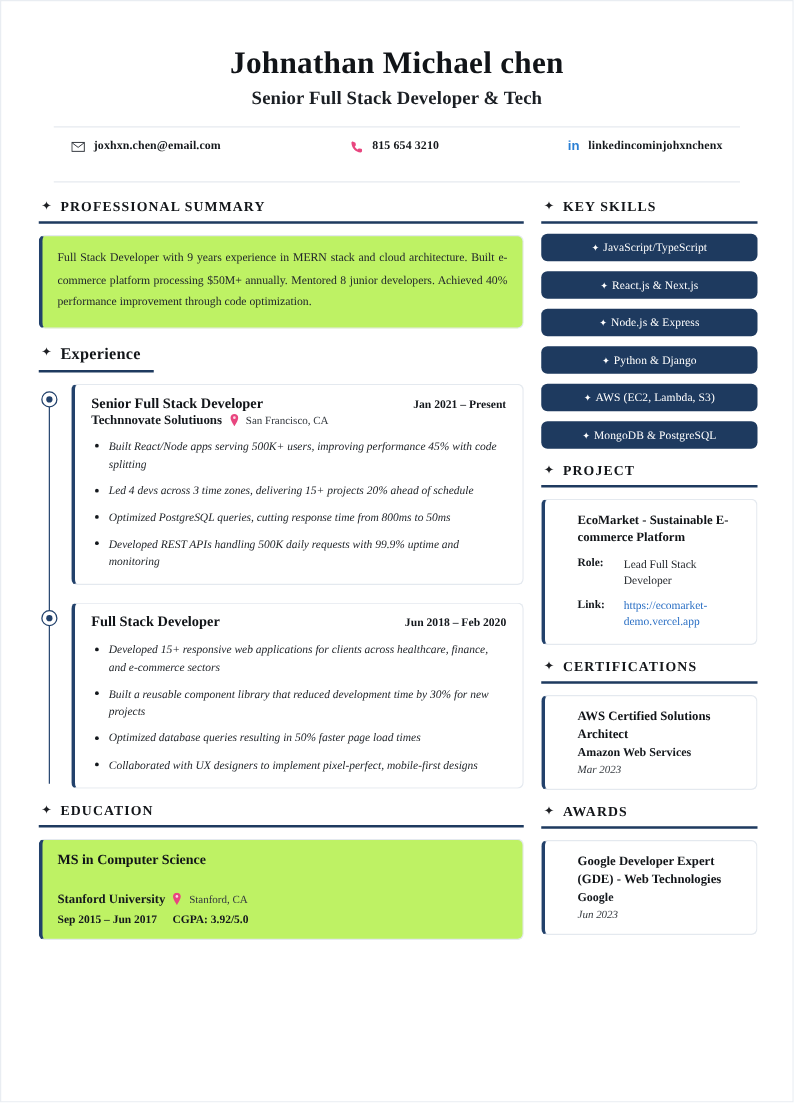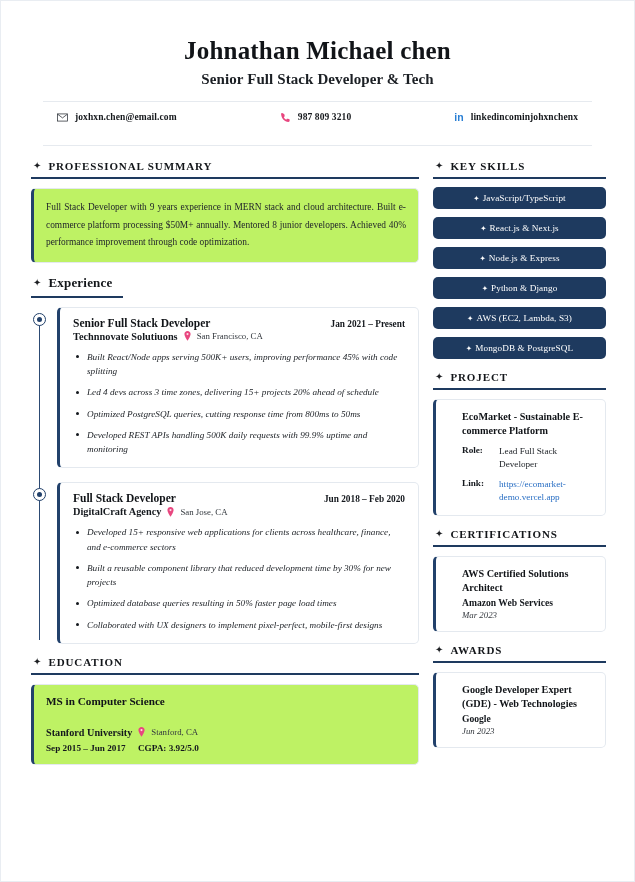--- a/index.html
+++ b/index.html
@@ -158,21 +158,21 @@
         </span>
         <span class="contact-txt">joxhxn.chen@email.com</span>
       </div>
 
       <div class="contact-item">
         <span class="ico">
           <svg width="11" height="11" viewBox="0 0 16 16">
             <path d="M3.2 1.6c-.9 0-1.7.8-1.6 1.7.3 3.9 1.9 6.3 3.5 8 1.7 1.7 4.1 3 7.2 3.2.9.06 1.7-.7 1.7-1.6v-1.5c0-.6-.4-1.1-1-1.2l-2-.4c-.5-.1-1 .1-1.3.5l-.6.8c-1.5-.8-2.8-2-3.6-3.6l.8-.6c.4-.3.6-.8.5-1.3l-.4-2c-.1-.6-.6-1-1.2-1z" fill="#e8467f"></path>
           </svg>
         </span>
-        <span class="contact-txt">987 809 3210</span>
+        <span class="contact-txt">815 654 3210</span>
       </div>
 
       <div class="contact-item">
         <span class="ico li-glyph">in</span>
         <span class="contact-txt">linkedincominjohxnchenx</span>
       </div>
     </div>
     <div class="hdr-rule"></div>
   </div>
 
@@ -229,30 +229,20 @@
           </div>
 
           <div class="exp-item">
             <div class="exp-dot">
                 <i></i>
               </div>
             <div class="exp-card">
               <div class="exp-top">
                 <div class="exp-role">Full Stack Developer</div>
                 <div class="exp-date">Jun 2018 – Feb 2020</div>
-              </div>
-              <div class="exp-sub">
-                <span class="exp-company">DigitalCraft Agency</span>
-                <span class="ico">
-                  <svg width="7" height="10" viewBox="0 0 10 14">
-                    <path d="M5 0C2.5 0 .6 1.9.6 4.3.6 7.5 5 14 5 14s4.4-6.5 4.4-9.7C9.4 1.9 7.5 0 5 0z" fill="#e8467f"></path>
-                    <circle cx="5" cy="4.3" r="1.5" fill="#ffd9e6"></circle>
-                  </svg>
-                </span>
-                <span class="exp-loc">San Jose, CA</span>
               </div>
               <ul class="bullets">
                 <li>Developed 15+ responsive web applications for clients across healthcare, finance, and e-commerce sectors</li>
                 <li>Built a reusable component library that reduced development time by 30% for new projects</li>
                 <li>Optimized database queries resulting in 50% faster page load times</li>
                 <li>Collaborated with UX designers to implement pixel-perfect, mobile-first designs</li>
               </ul>
             </div>
           </div>
 

